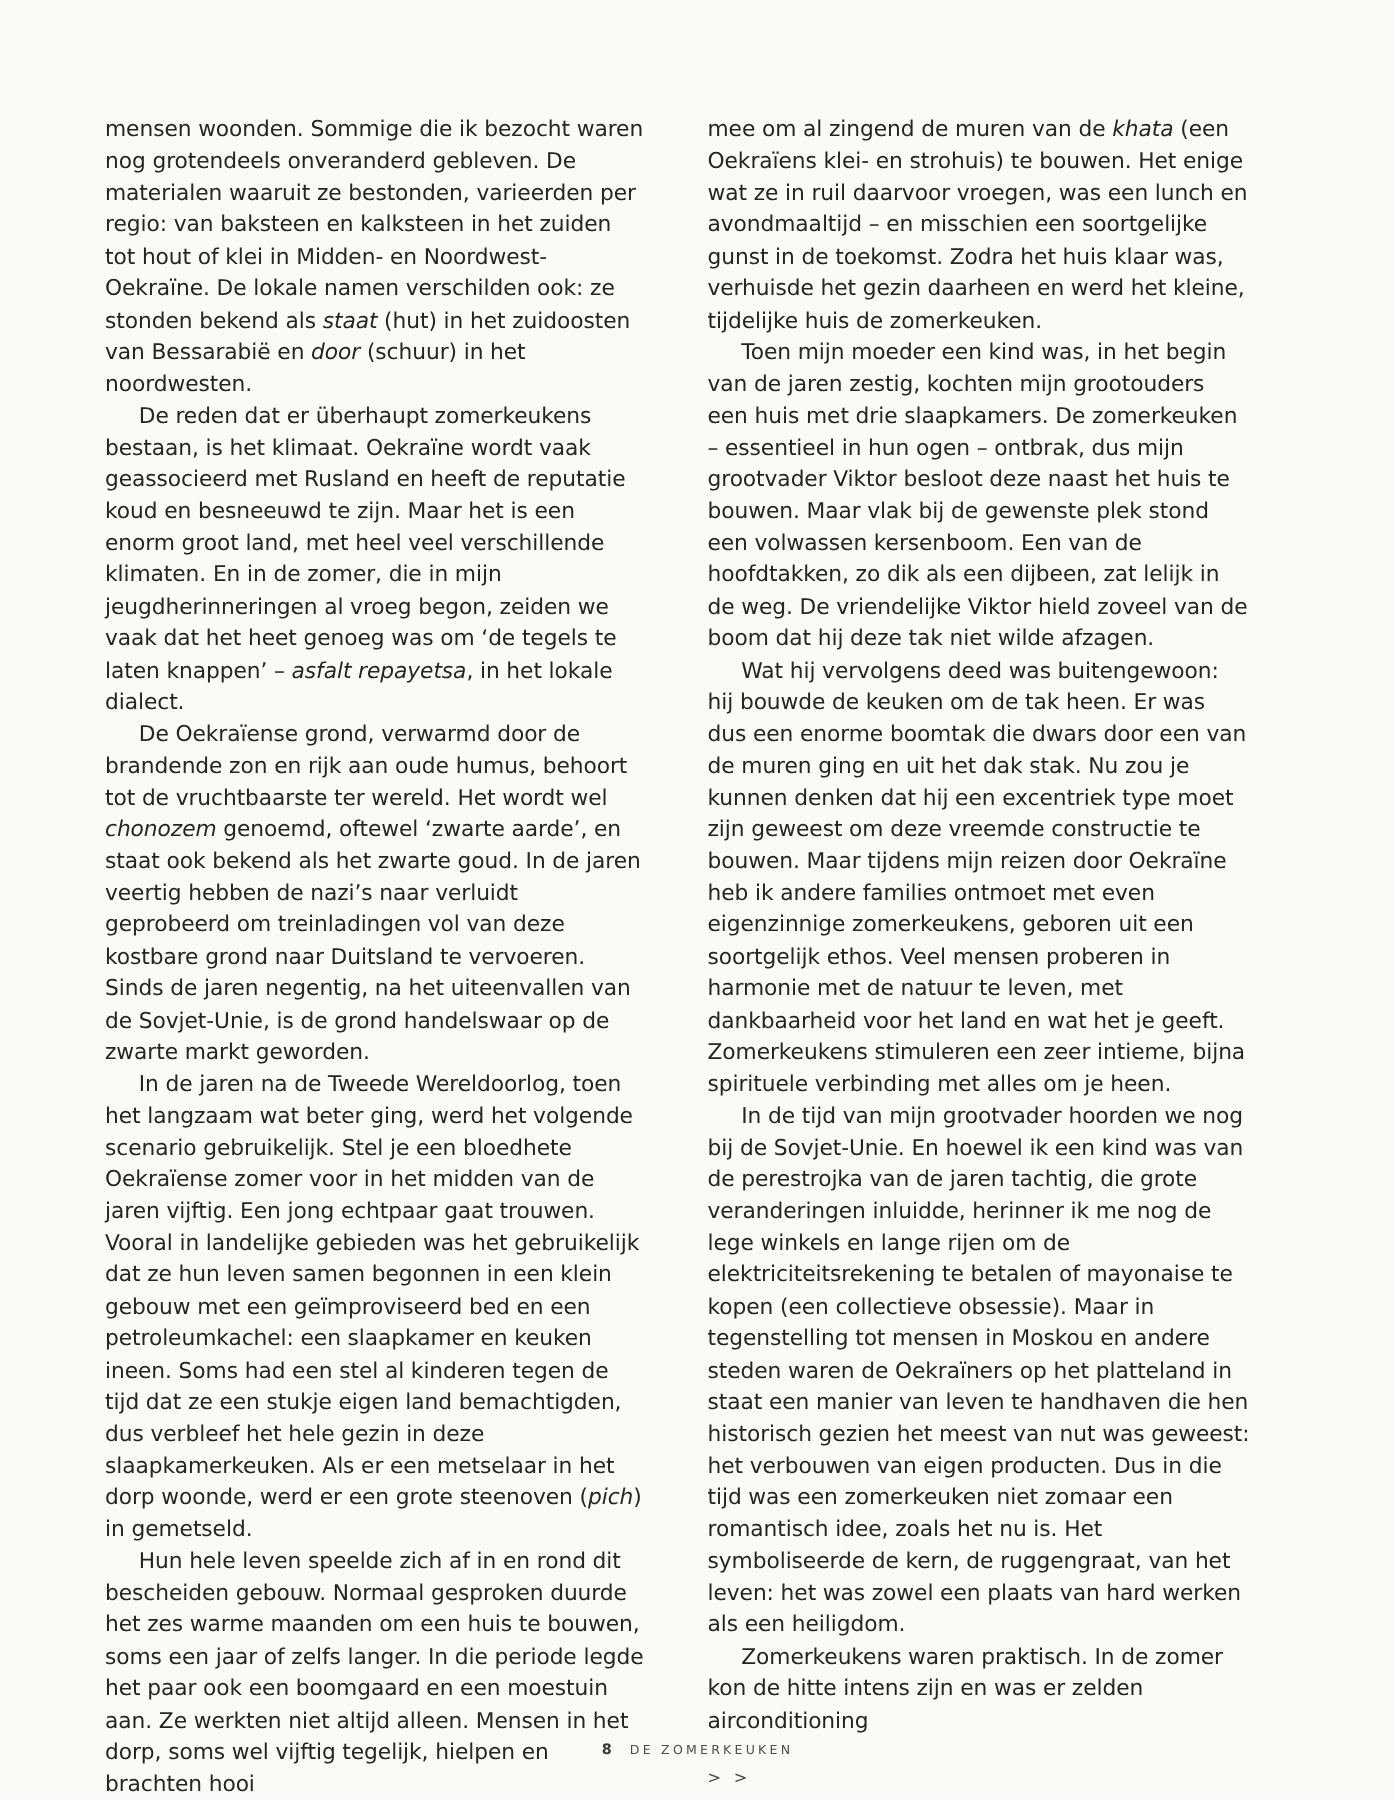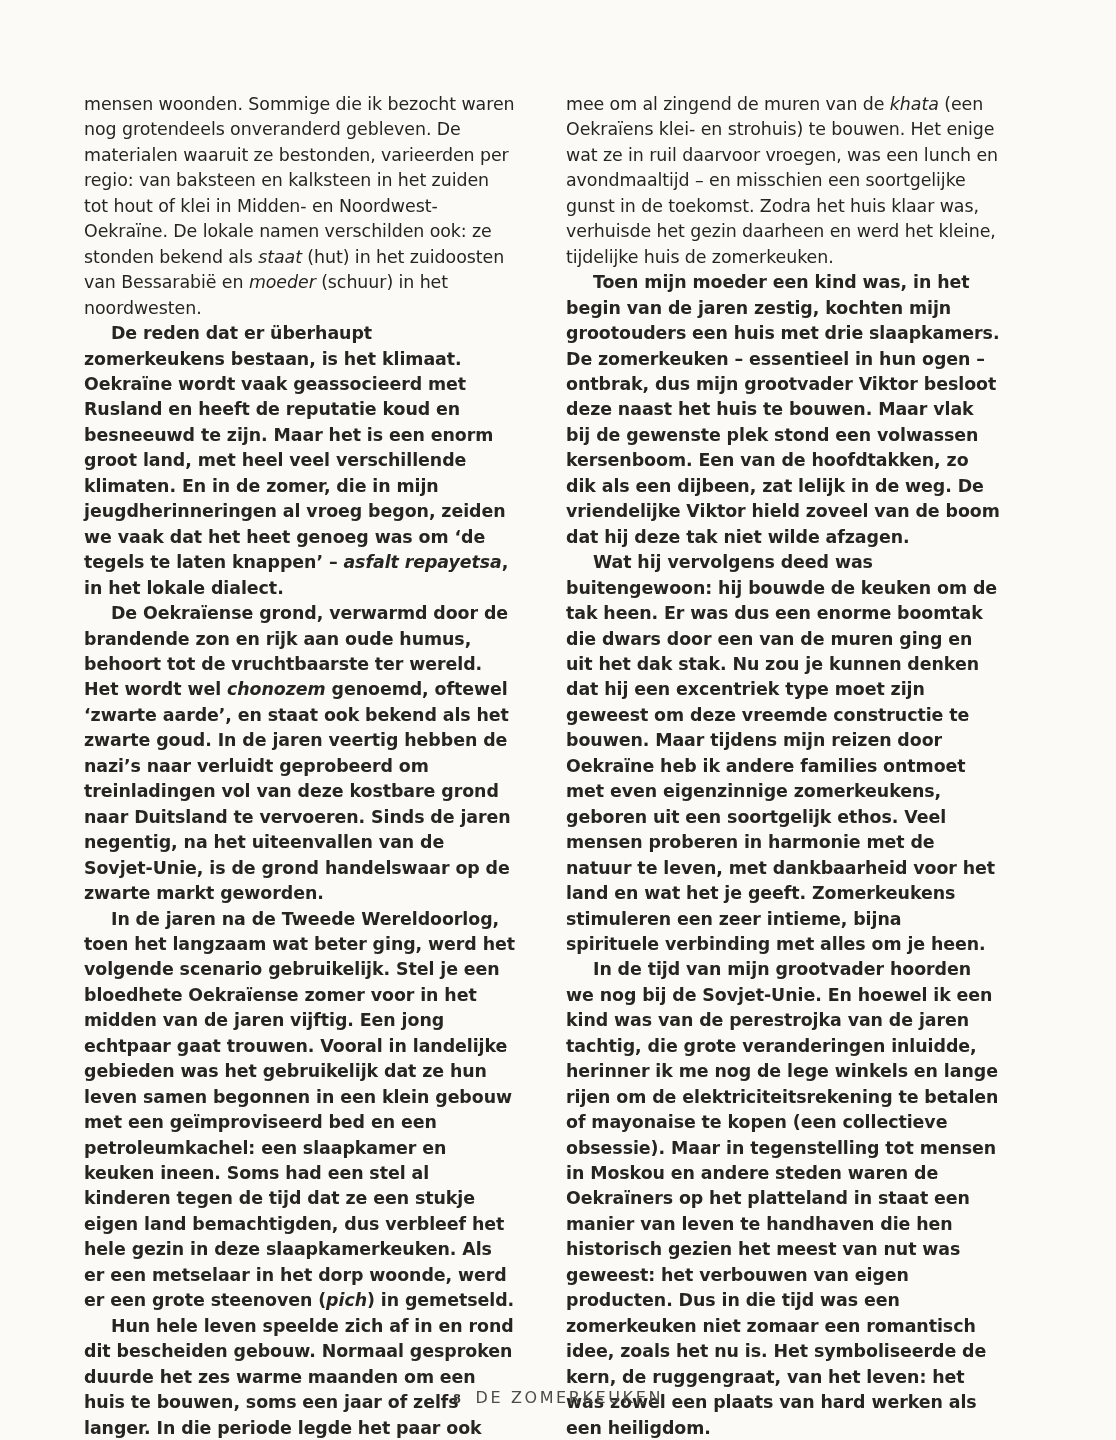--- a/index.html
+++ b/index.html
@@ -46,21 +46,20 @@
     font-weight: 400;
   }
 
   .body-text p {
     margin: 0;
     text-indent: 0;
   }
 
   .body-text p.indent {
     text-indent: 1.55em;
-    font-weight: bold;
   }
 
   .body-text i {
     font-style: italic;
     margin-top: 28px;
   }
 
   .continuation {
     margin-top: 26px;
     font-size: 13px;
@@ -79,47 +78,48 @@
   }
 
   .footer-pageno {
     font-size: 11.5px;
     font-weight: 700;
     color: #3a3833;
     letter-spacing: 0.5px;
   }
 
   .footer-title {
-    font-size: 16px;
+    font-size: 10px;
     font-weight: 400;
     color: #4e4c46;
     letter-spacing: 2.6px;
     margin-left: 14px;
   }
 </style>
 </head>
 <body>
 
 <div class="page">
 
   <div class="columns">
 
     <div class="column body-text">
-      <p>mensen woonden. Sommige die ik bezocht waren nog grotendeels onveranderd gebleven. De materialen waaruit ze bestonden, varieerden per regio: van baksteen en kalksteen in het zuiden tot hout of klei in Midden- en Noordwest-Oekraïne. De lokale namen verschilden ook: ze stonden bekend als <i>staat</i> (hut) in het zuidoosten van Bessarabië en <i>moeder</i> (schuur) in het noordwesten.</p>
+      <p>mensen woonden. Sommige die ik bezocht waren nog grotendeels onveranderd gebleven. De materialen waaruit ze bestonden, varieerden per regio: van baksteen en kalksteen in het zuiden tot hout of klei in Midden- en Noordwest-Oekraïne. De lokale namen verschilden ook: ze stonden bekend als <i>staat</i> (hut) in het zuidoosten van Bessarabië en <i>door</i> (schuur) in het noordwesten.</p>
       <p class="indent">De reden dat er überhaupt zomerkeukens bestaan, is het klimaat. Oekraïne wordt vaak geassocieerd met Rusland en heeft de reputatie koud en besneeuwd te zijn. Maar het is een enorm groot land, met heel veel verschillende klimaten. En in de zomer, die in mijn jeugdherinneringen al vroeg begon, zeiden we vaak dat het heet genoeg was om ‘de tegels te laten knappen’ – <i>asfalt repayetsa</i>, in het lokale dialect.</p>
       <p class="indent">De Oekraïense grond,  verwarmd door de brandende zon en rijk aan oude humus, behoort tot de vruchtbaarste ter wereld. Het wordt wel <i>chonozem</i> genoemd, oftewel ‘zwarte aarde’, en staat ook bekend als het zwarte goud. In de jaren veertig hebben de nazi’s naar verluidt geprobeerd om treinladingen vol van deze kostbare grond naar Duitsland te vervoeren. Sinds de jaren negentig, na het uiteenvallen van de Sovjet-Unie, is de grond handelswaar op de zwarte markt geworden.</p>
       <p class="indent">In de jaren na de Tweede Wereldoorlog, toen het langzaam wat beter ging, werd het volgende scenario gebruikelijk. Stel je een bloedhete Oekraïense zomer voor in het midden van de jaren vijftig. Een jong echtpaar gaat trouwen. Vooral in landelijke gebieden was het gebruikelijk dat ze hun leven samen begonnen in een klein gebouw met een geïmproviseerd bed en een petroleumkachel: een slaapkamer en keuken ineen. Soms had een stel al kinderen tegen de tijd dat ze een stukje eigen land bemachtigden, dus verbleef het hele gezin in deze slaapkamerkeuken. Als er een metselaar in het dorp woonde, werd er een grote steenoven (<i>pich</i>) in gemetseld.</p>
       <p class="indent">Hun hele leven speelde zich af in en rond dit bescheiden gebouw. Normaal gesproken duurde het zes warme maanden om een huis te bouwen, soms een jaar of zelfs langer. In die periode legde het paar ook een boomgaard en een moestuin aan. Ze werkten niet altijd alleen. Mensen in het dorp, soms wel vijftig tegelijk, hielpen en brachten hooi</p>
     </div>
 
     <div class="column body-text">
       <p>mee om al zingend de muren van de <i>khata</i> (een Oekraïens klei- en strohuis) te bouwen. Het enige wat ze in ruil daarvoor vroegen, was een lunch en avondmaaltijd – en misschien een soortgelijke gunst in de toekomst. Zodra het huis klaar was, verhuisde het gezin daarheen en werd het kleine, tijdelijke huis de zomerkeuken.</p>
       <p class="indent">Toen mijn moeder een kind was, in het begin van de jaren zestig, kochten mijn grootouders een huis met drie slaapkamers. De zomerkeuken – essentieel in hun ogen – ontbrak, dus mijn grootvader Viktor besloot deze naast het huis te bouwen. Maar vlak bij de gewenste plek stond een volwassen kersenboom. Een van de hoofdtakken, zo dik als een dijbeen, zat lelijk in de weg. De vriendelijke Viktor hield zoveel van de boom dat hij deze tak niet wilde afzagen.</p>
       <p class="indent">Wat hij vervolgens deed was buitengewoon: hij bouwde de keuken om de tak heen. Er was dus een enorme boomtak die dwars door een van de muren ging en uit het dak stak. Nu zou je kunnen denken dat hij een excentriek type moet zijn geweest om deze vreemde constructie te bouwen. Maar tijdens mijn reizen door Oekraïne heb ik andere families ontmoet met even eigenzinnige zomerkeukens, geboren uit een soortgelijk ethos. Veel mensen proberen in harmonie met de natuur te leven, met dankbaarheid voor het land en wat het je geeft. Zomerkeukens stimuleren een zeer intieme, bijna spirituele verbinding met alles om je heen.</p>
       <p class="indent">In de tijd van mijn grootvader hoorden we nog bij de Sovjet-Unie. En hoewel ik een kind was van de perestrojka van de jaren tachtig, die grote veranderingen inluidde, herinner ik me nog de lege winkels en lange rijen om de elektriciteitsrekening te betalen of mayonaise te kopen (een collectieve obsessie). Maar in tegenstelling tot mensen in Moskou en andere steden waren de Oekraïners op het platteland in staat een manier van leven te handhaven die hen historisch gezien het meest van nut was geweest: het verbouwen van eigen producten. Dus in die tijd was een zomerkeuken niet zomaar een romantisch idee, zoals het nu is. Het symboliseerde de kern, de ruggengraat, van het leven: het was zowel een plaats van hard werken als een heiligdom.</p>
+      <p class="indent">Zomerkeukens waren praktisch. In de zomer kon de hitte intens zijn en was er zelden airconditioning</p>
       <div class="continuation">&gt; &gt;</div>
     </div>
 
   </div>
 
   <div class="footer">
     <span class="footer-pageno">8</span><span class="footer-title">DE ZOMERKEUKEN</span>
   </div>
 
 </div>

